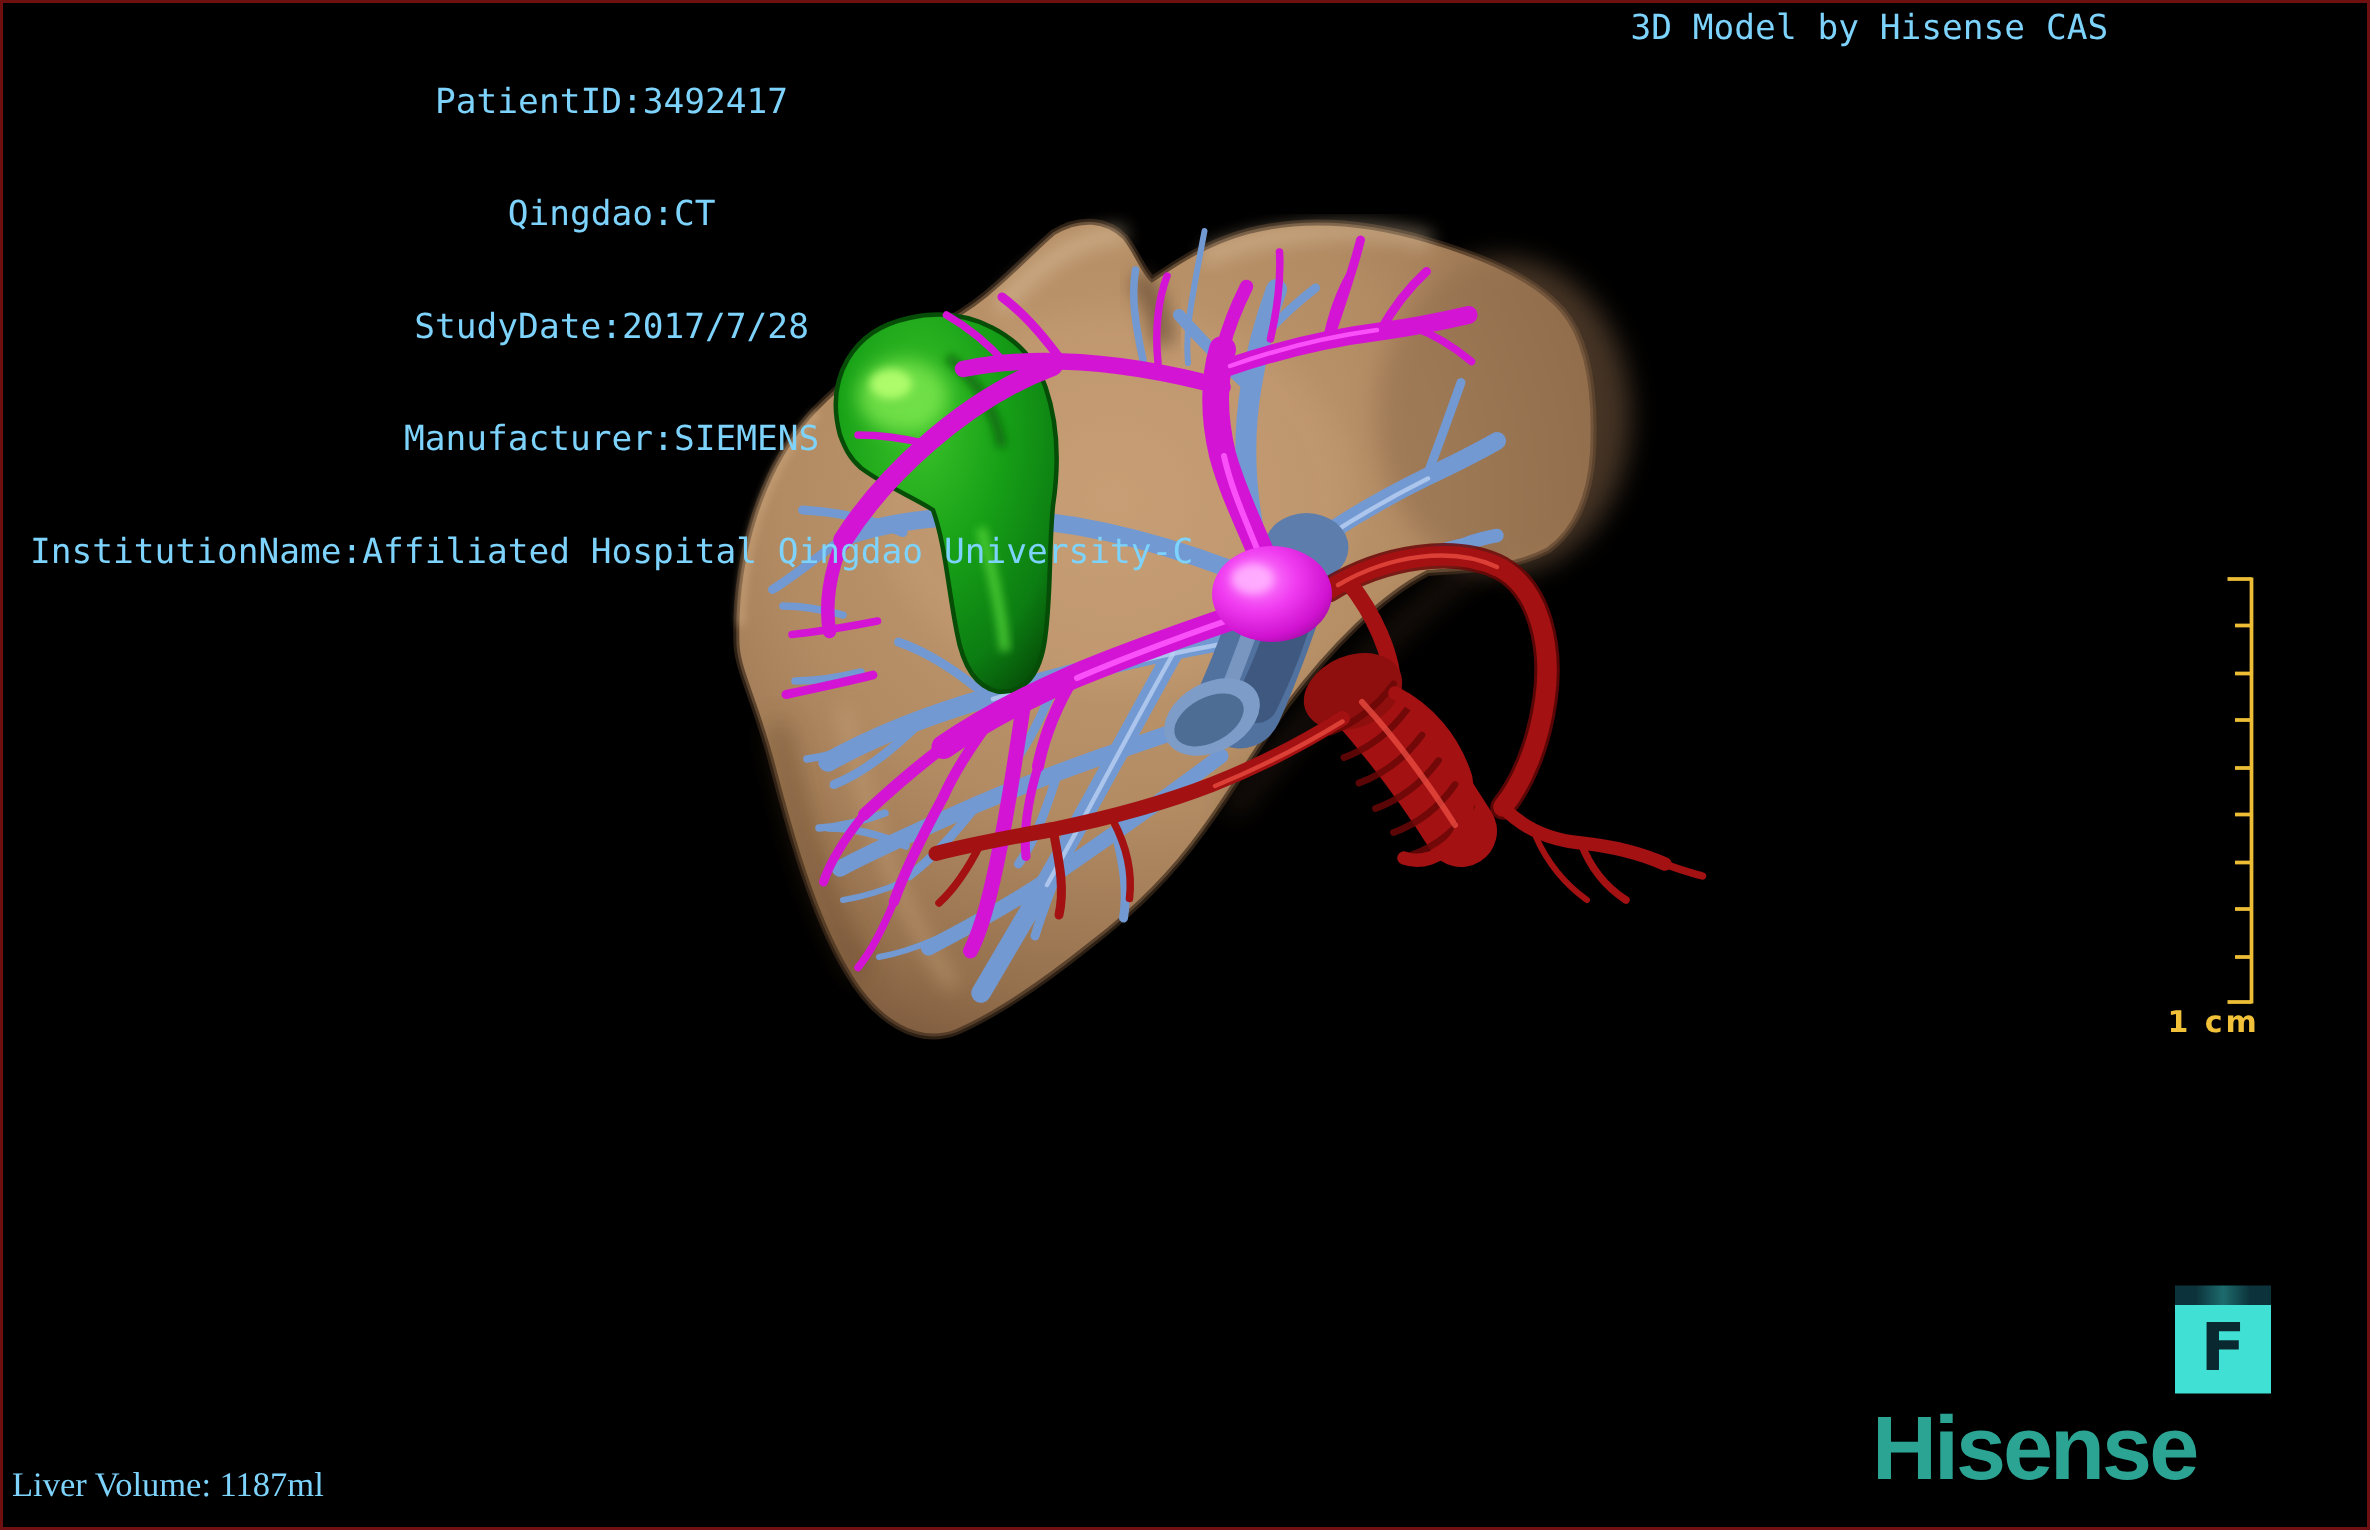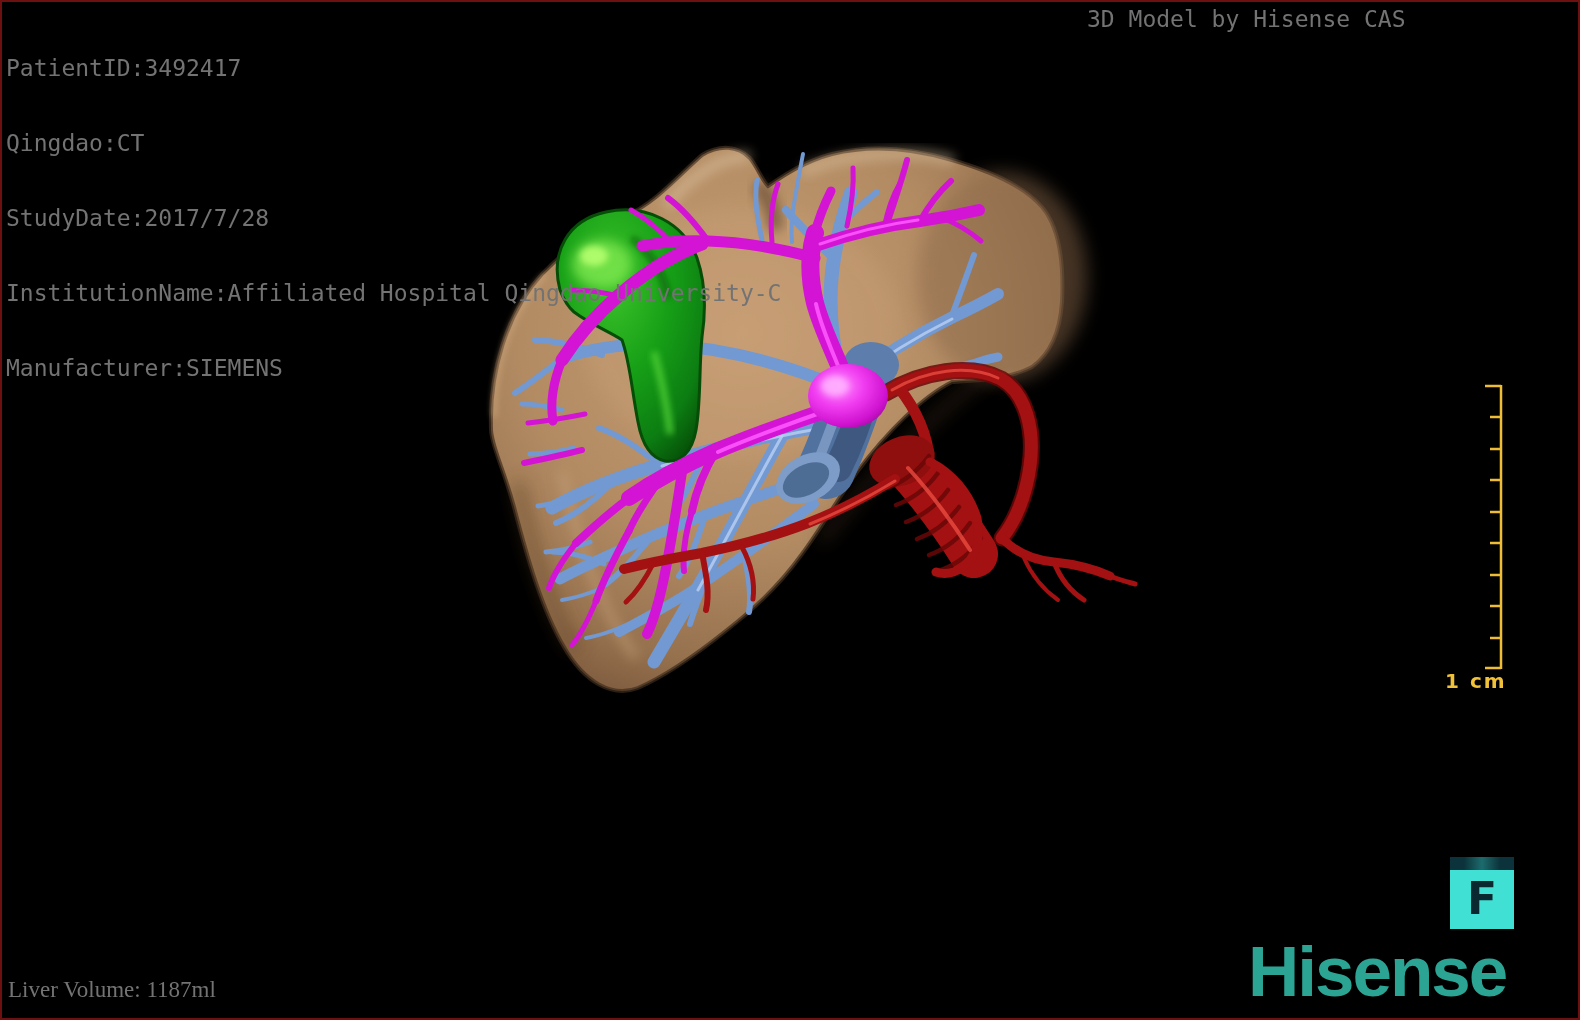--- a/index.html
+++ b/index.html
@@ -1,31 +1,31 @@
 <!DOCTYPE html>
 <html><head>
 <meta charset="utf-8">
 <style>
   html,body{margin:0;padding:0;background:#000;}
   .screen{
     position:relative;width:1580px;height:1020px;background:#000;
     overflow:hidden;box-sizing:border-box;border:2px solid #6e1010;
     font-family:"DejaVu Sans Mono",monospace;
   }
-  .ovl{position:absolute;color:#737373;font-size:23px;line-height:25px;white-space:pre;}
-  .info-block{left:4px;top:4px;}
+  .ovl{position:absolute;color:#7dd3fc;font-size:23px;line-height:25px;white-space:pre;}
+  .info-block{left:18px;top:4px;text-align:center;}
   .watermark{left:1085px;top:5px;}
   .volume{left:6px;top:975px;font-family:Liberation Serif, serif;}
   .viewport{position:absolute;left:0;top:0;width:1580px;height:1020px;}
   .fbox{position:absolute;left:1448px;top:855px;width:64px;}
   .fbox .ftop{height:13px;background:linear-gradient(90deg,#0c333b 22%,#1d6b6d 50%,#0c333b 78%);}
   .fbox .fface{height:59px;background:#41e0d5;color:#0a2830;text-align:center;
     font-family:"DejaVu Sans",sans-serif;font-weight:700;font-size:44px;line-height:58px;}
   .logo{position:absolute;left:1246px;top:934px;color:#2ba494;
-    font-family:"Liberation Sans",sans-serif;font-weight:700;font-size:71px;
+    font-family:"Liberation Sans",sans-serif;font-weight:700;font-size:60px;
     letter-spacing:-2px;line-height:1;}
   
   .vb{stroke:#7299d2;fill:none;stroke-linecap:round;stroke-linejoin:round;}
   .vbh{stroke:#b9d0f2;fill:none;stroke-linecap:round;opacity:.8;}
   .vm{stroke:#d414d4;fill:none;stroke-linecap:round;stroke-linejoin:round;}
   .vmh{stroke:#ff5aff;fill:none;stroke-linecap:round;opacity:.85;}
   .vr{stroke:#a31112;fill:none;stroke-linecap:round;stroke-linejoin:round;}
   .vrh{stroke:#e84b40;fill:none;stroke-linecap:round;opacity:.8;}
   .vrd{stroke:#6b0707;fill:none;stroke-linecap:round;opacity:.85;}
   .scalebar line{stroke:#edbe35;stroke-width:2.5px;}
@@ -219,22 +219,22 @@
       <line x1="1488" y1="636" x2="1499" y2="636"></line>
       <line x1="1483" y1="666" x2="1499" y2="666"></line>
       <text x="1443" y="686">1 cm</text>
     </g>
   </svg>
 
   <div class="ovl info-block">
     <div>PatientID:3492417</div>
     <div>Qingdao:CT</div>
     <div>StudyDate:2017/7/28</div>
+    <div>Manufacturer:SIEMENS</div>
     <div>InstitutionName:Affiliated Hospital Qingdao University-C</div>
-    <div>Manufacturer:SIEMENS</div>
   </div>
 
   <div class="ovl watermark">3D Model by Hisense CAS</div>
 
   <div class="ovl volume">Liver Volume: 1187ml</div>
 
   <div class="fbox">
     <div class="ftop"></div>
     <div class="fface">F</div>
   </div>

